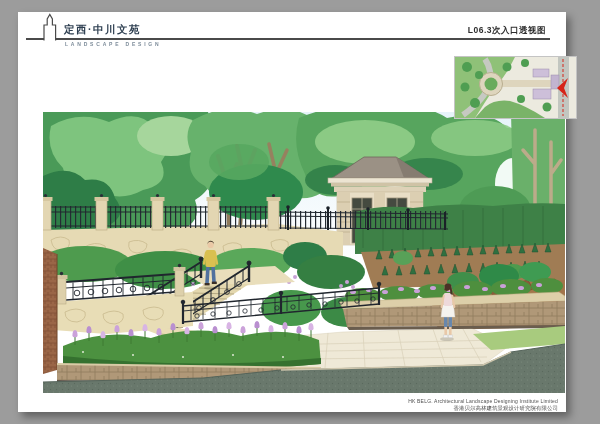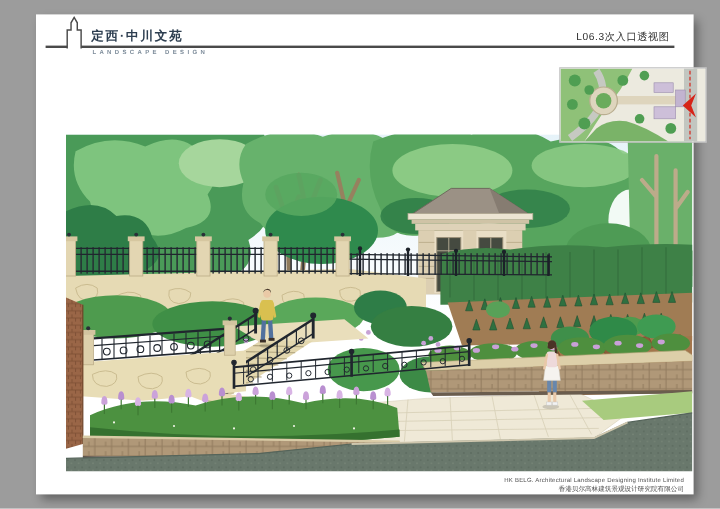--- a/index.html
+++ b/index.html
@@ -1,26 +1,26 @@
 <!DOCTYPE html>
 <html><head>
 <meta charset="utf-8">
 <style>
   html,body{margin:0;padding:0}
   .stage{position:relative;width:600px;height:424px;background:#9c9c9c;overflow:hidden;
          font-family:"Liberation Sans",sans-serif}
-  .paper{position:absolute;left:30px;top:12px;width:548px;height:400px;background:#ffffff;
+  .paper{position:absolute;left:18px;top:12px;width:548px;height:400px;background:#ffffff;
          box-shadow:4px 5px 8px rgba(0,0,0,.38)}
   .rule{position:absolute;left:8px;top:26px;width:524px;height:1.5px;background:#4a4a4a}
   .logo{position:absolute;left:22px;top:0;width:24px;height:29px}
   .brand-title{position:absolute;left:46px;top:11px;font-size:10.5px;font-weight:700;
                letter-spacing:1.5px;color:#2d3e50;white-space:nowrap}
   .brand-sub{position:absolute;left:47px;top:29px;font-size:5px;font-weight:700;
              letter-spacing:2.8px;color:#7d8c9a;white-space:nowrap}
-  .sheet-label{position:absolute;right:20px;top:13px;font-size:8.5px;font-weight:400;
+  .sheet-label{position:absolute;right:20px;top:13px;font-size:8.5px;font-weight:700;
                color:#2e2e2e;letter-spacing:.5px;white-space:nowrap}
   .artwork{position:absolute;left:25px;top:100px;width:522px;height:281px}
   .keymap{position:absolute;left:437px;top:45px;width:121px;height:61px;background:#fff;
           outline:1px solid #c4c4c4}
   .footer{position:absolute;right:8px;top:386px;text-align:right;line-height:1.35;color:#4f4f4f}
   .footer .en{font-size:5px;letter-spacing:.2px}
   .footer .cn{font-size:5.5px}
 </style>
 </head>
 <body>

